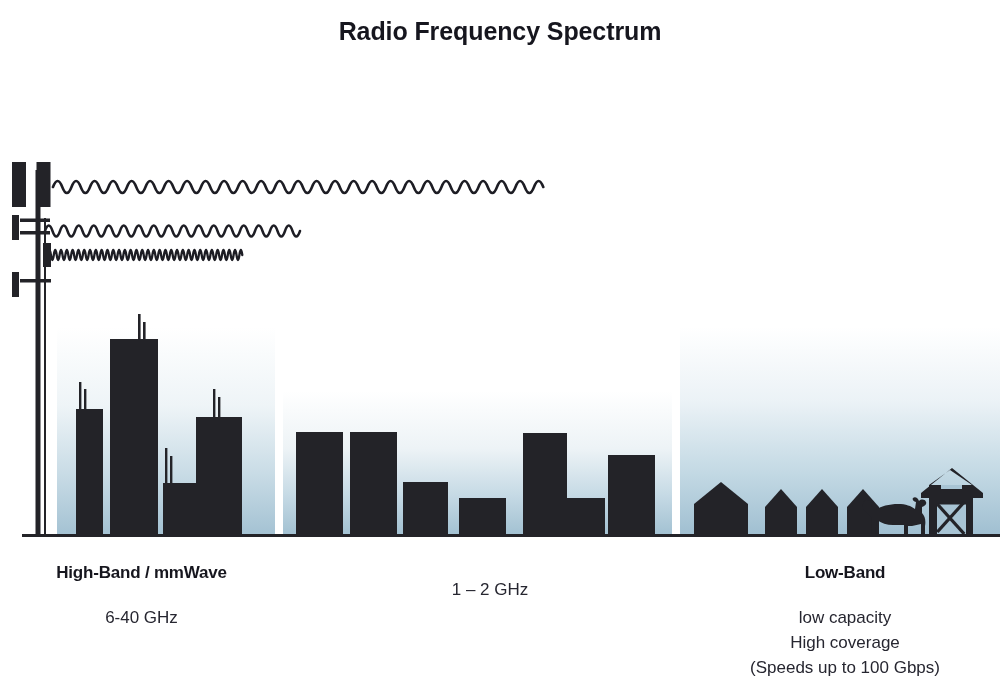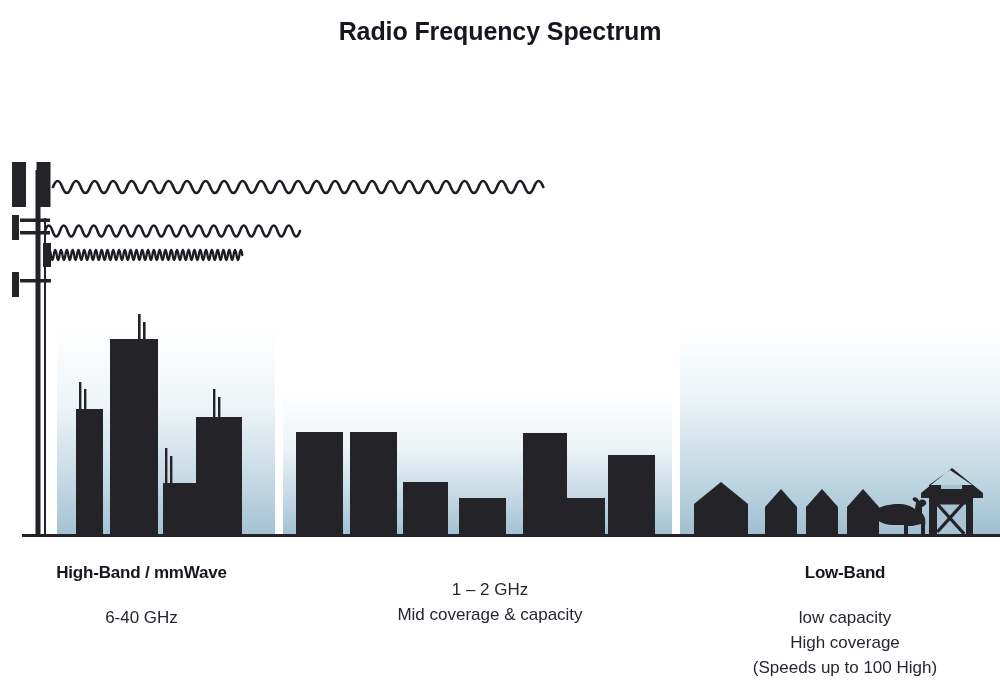--- a/index.html
+++ b/index.html
@@ -283,27 +283,26 @@
     <div class="band-col high">
       <div class="band-title">High-Band / mmWave</div>
       <div class="band-lines">
         <div>6-40 GHz</div>
       </div>
     </div>
 
     <div class="band-col mid">
       <div class="band-lines">
         <div>1 – 2 GHz</div>
-        <div>Mid coverage &amp; capacity</div>
       </div>
     </div>
 
     <div class="band-col low">
       <div class="band-title">Low-Band</div>
       <div class="band-lines">
         <div>low capacity</div>
         <div>High coverage</div>
-        <div>(Speeds up to 100 High)</div>
+        <div>(Speeds up to 100 Gbps)</div>
       </div>
     </div>
 
   </div>
 </div>
 
 </body></html>

